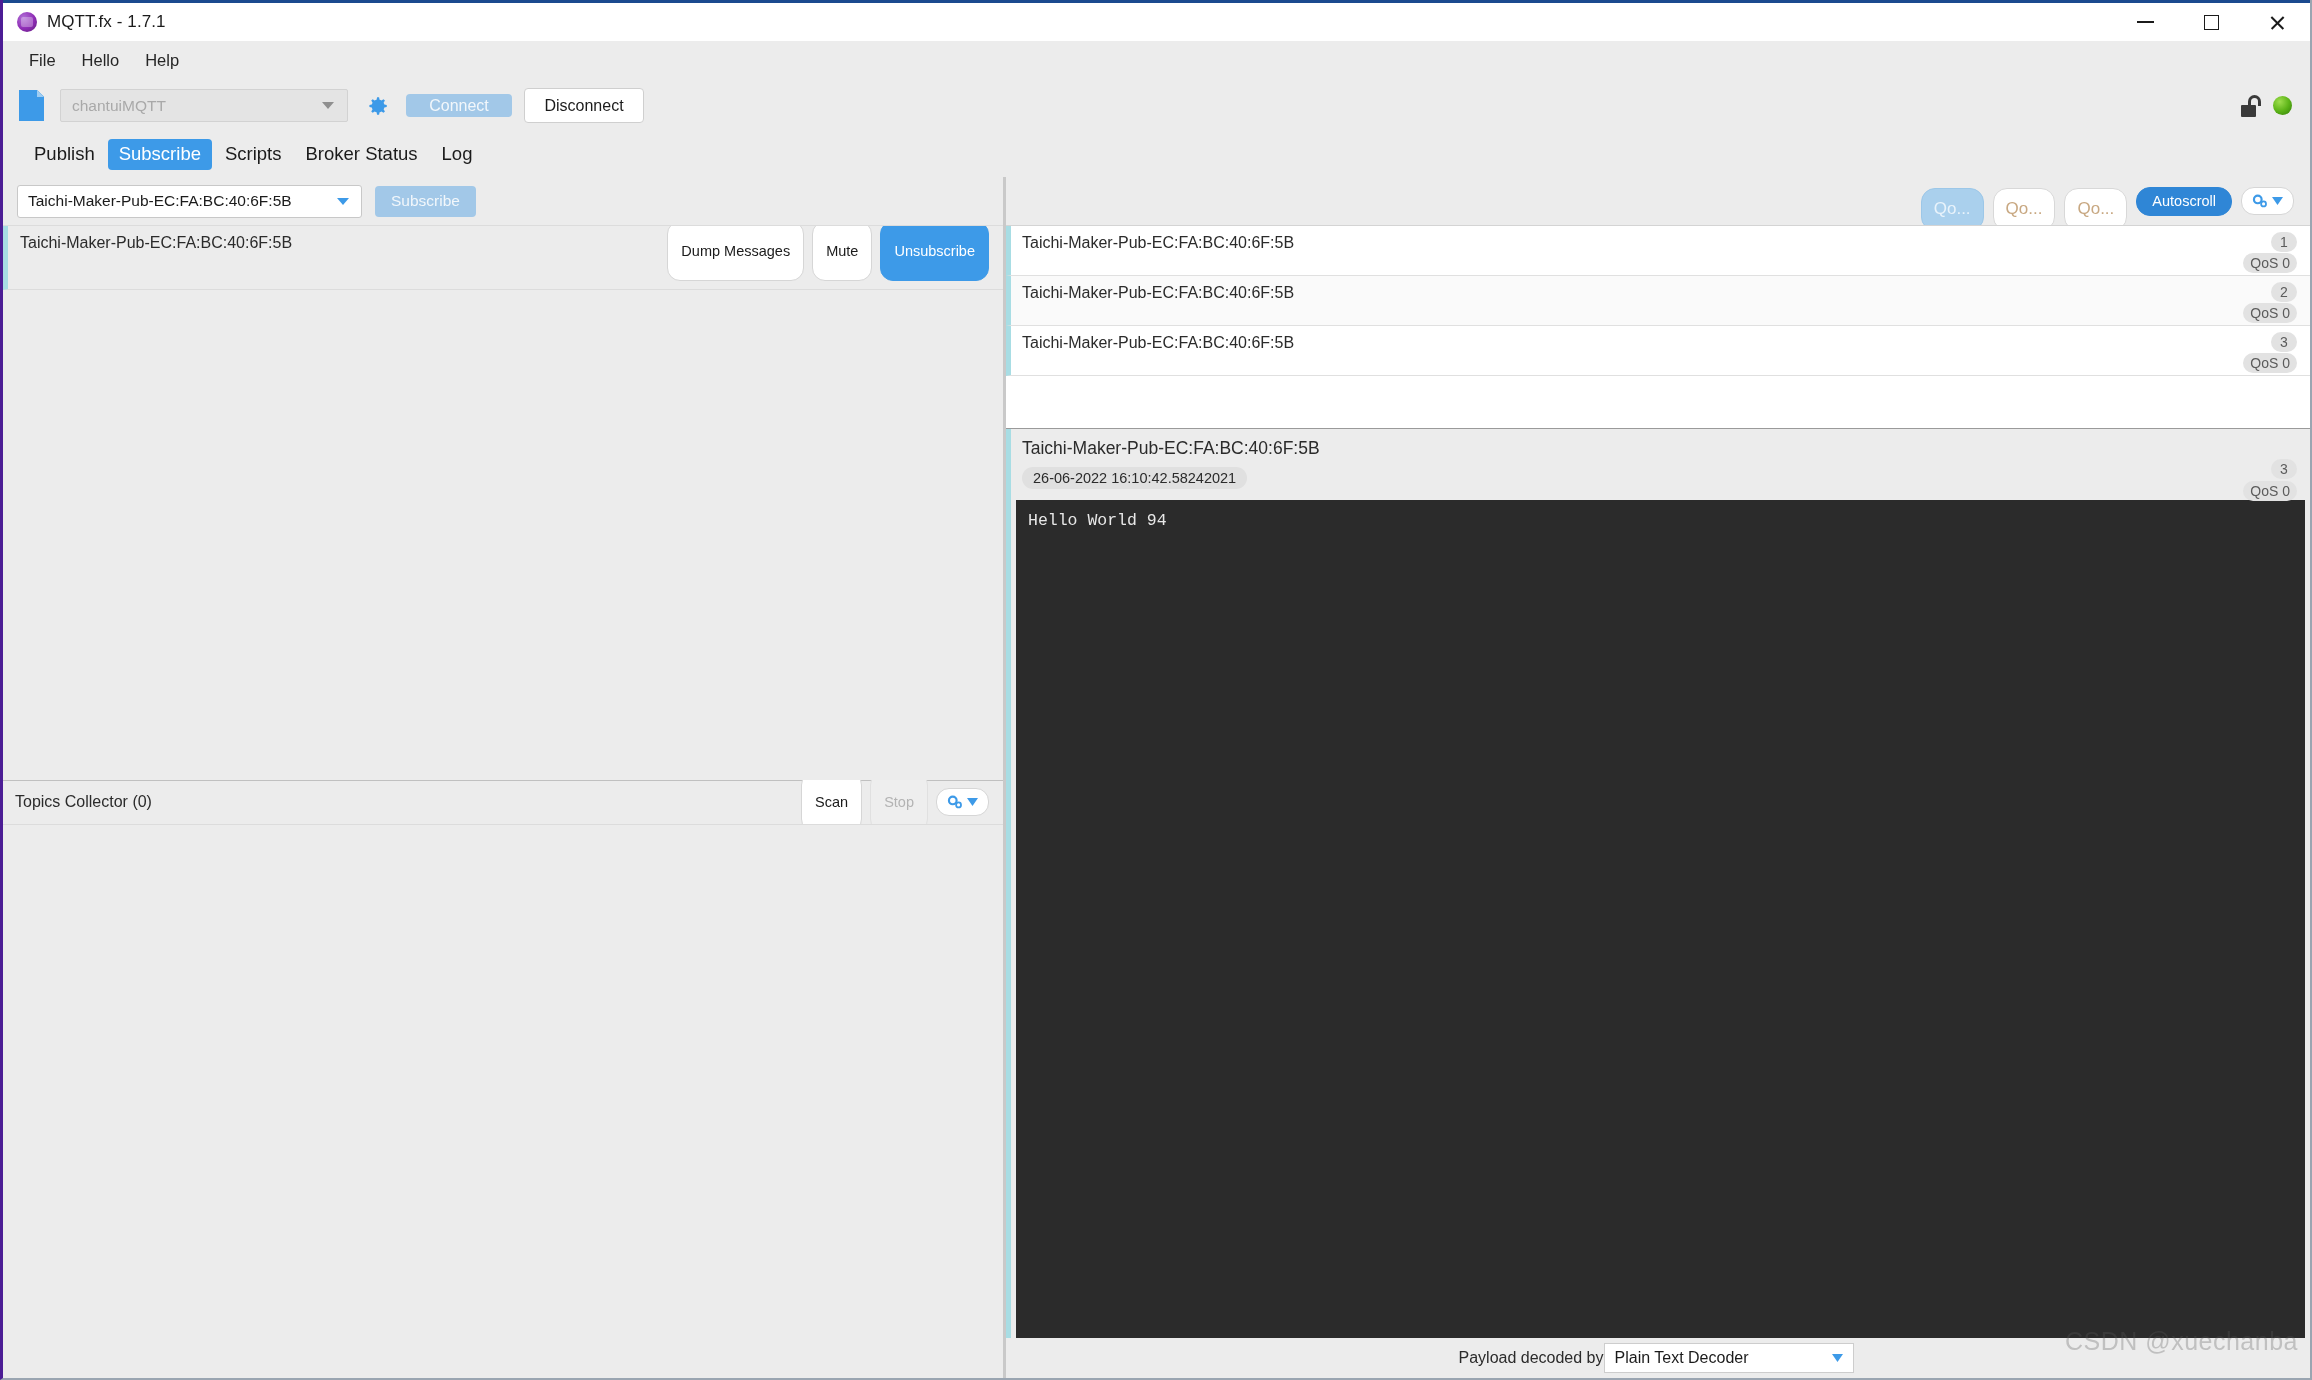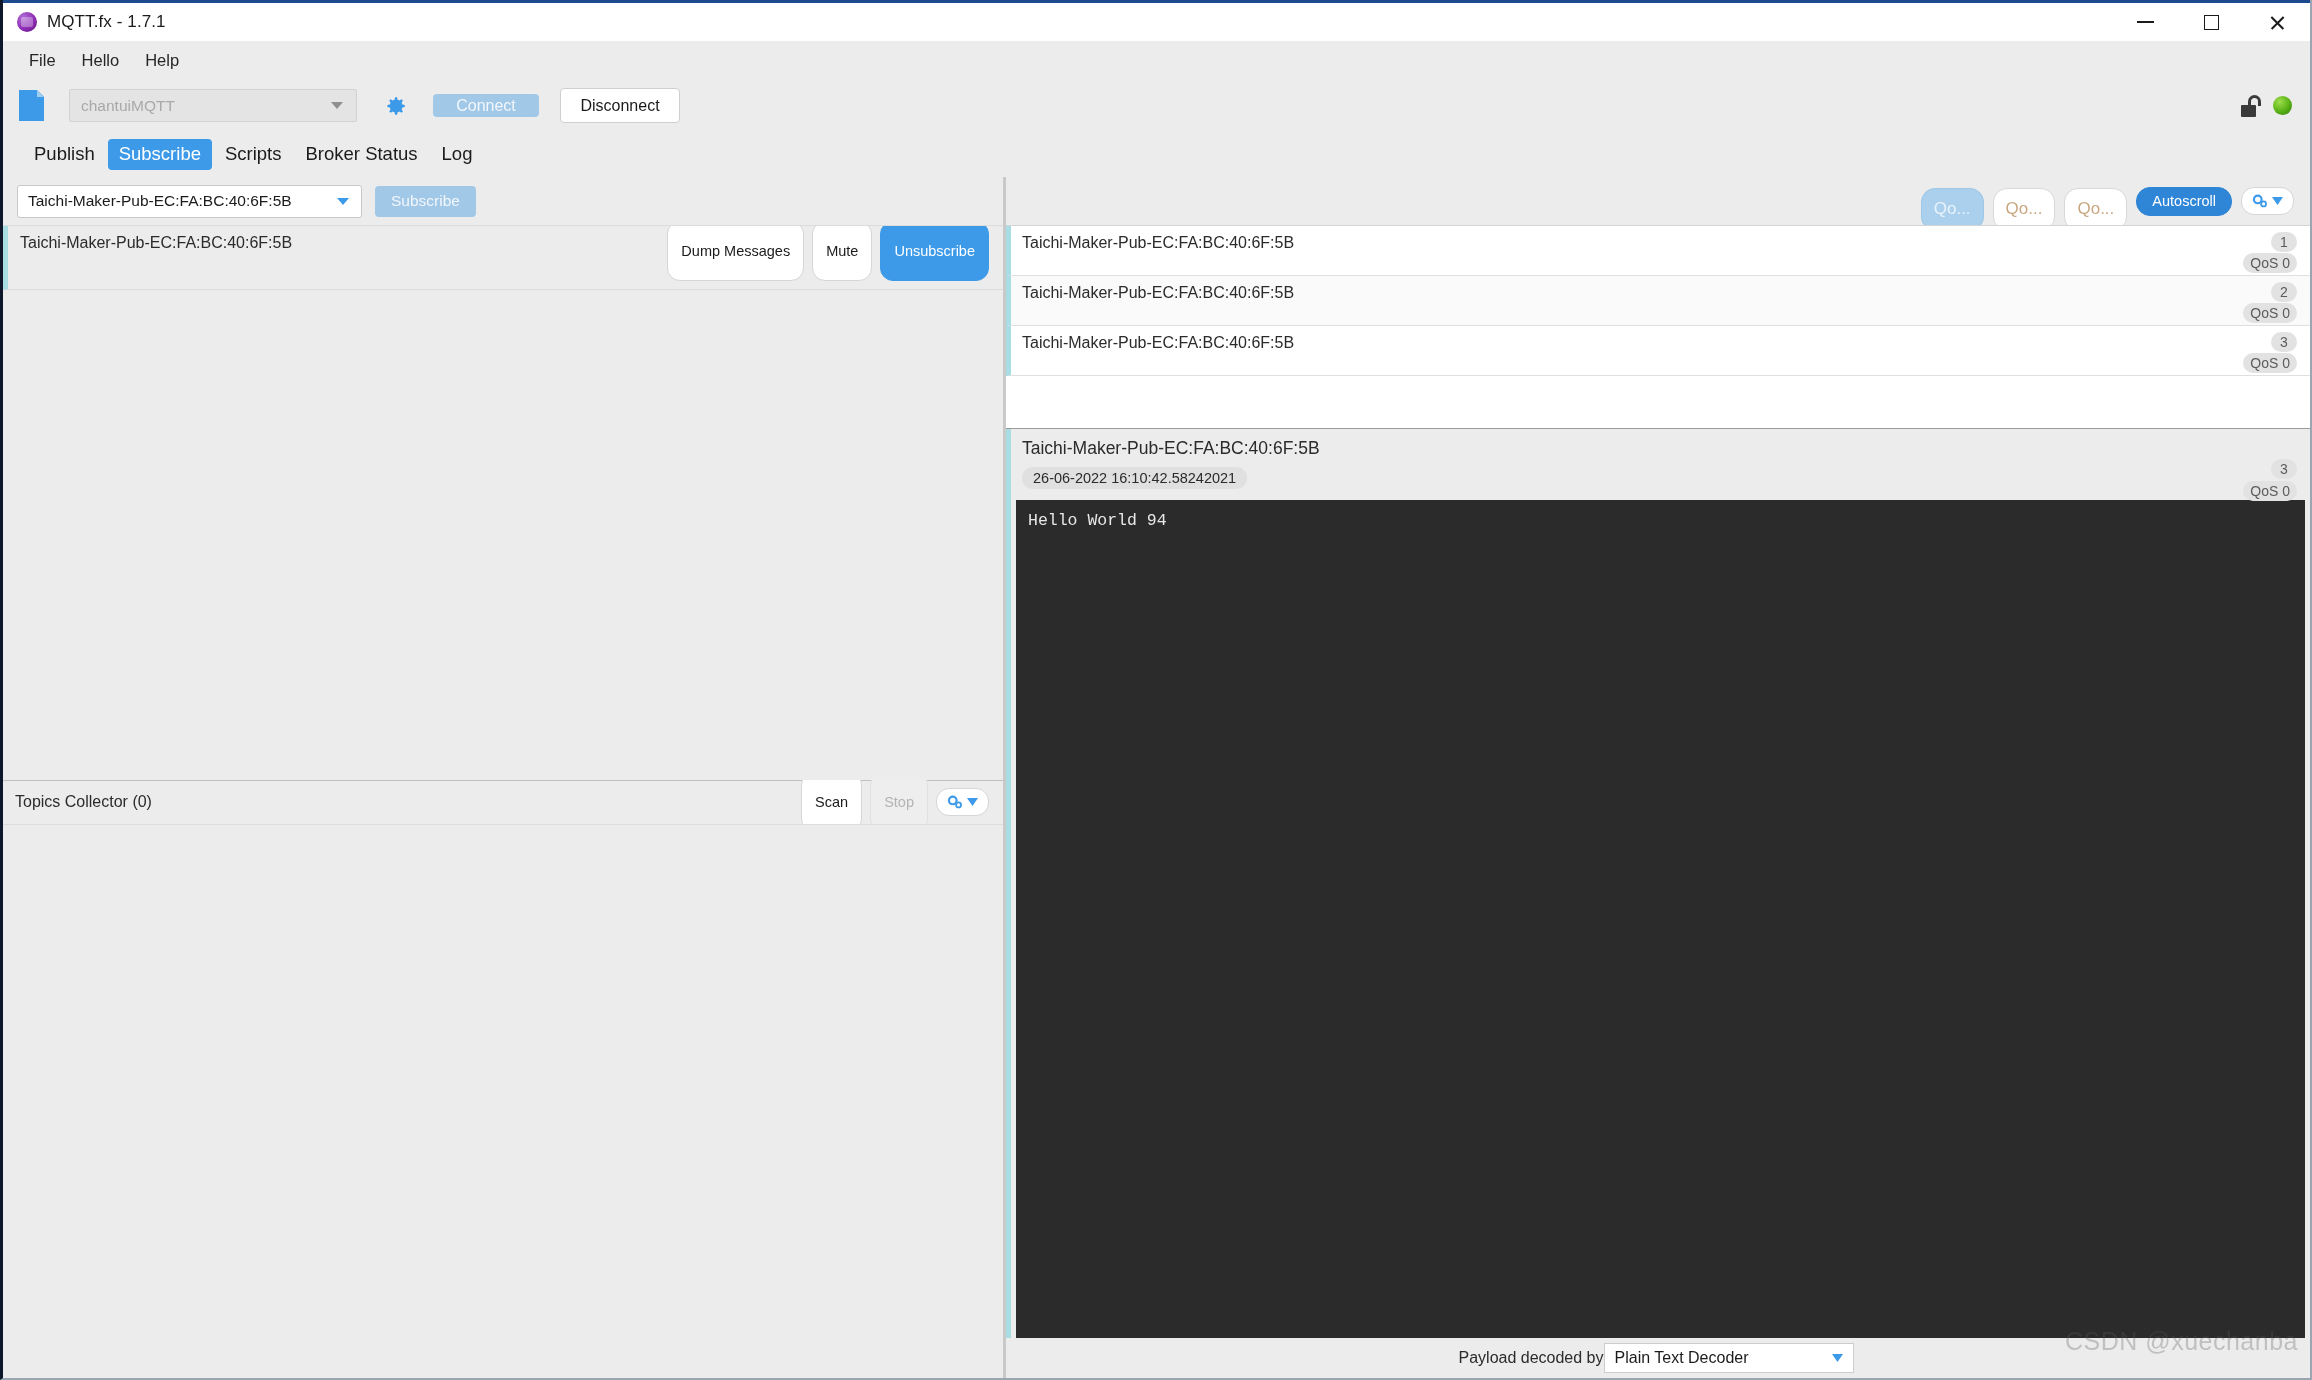--- a/index.html
+++ b/index.html
@@ -11,21 +11,21 @@
     font-family: "Liberation Sans", sans-serif;
     -webkit-font-smoothing: antialiased;
   }
   #app {
     position: relative;
     width: 2312px;
     height: 1380px;
     overflow: hidden;
     background: #ececec;
     box-sizing: border-box;
-    border-left: 3px solid #0f172a;
+    border-left: 3px solid #4c1d95;
     border-right: 2px solid #9aa5b1;
     border-bottom: 2px solid #9aa5b1;
   }
 
   
   .titlebar {
     position: absolute;
     top: 0; left: 0; right: 0;
     height: 41px;
     background: #ffffff;
@@ -112,21 +112,21 @@
   
   .conn-bar {
     position: absolute;
     top: 79px; left: 0; right: 0;
     height: 53px;
     background: #ececec;
     display: flex;
     align-items: center;
     padding-left: 16px;
     box-sizing: border-box;
-    gap: 9px;
+    gap: 0;
   }
   .doc-icon {
     width: 25px; height: 31px;
     background: #3d9ae8;
     position: relative;
     flex: none;
     margin-right: 16px;
     clip-path: polygon(0 0, 72% 0, 100% 22%, 100% 100%, 0 100%);
   }
   .doc-icon::after {

